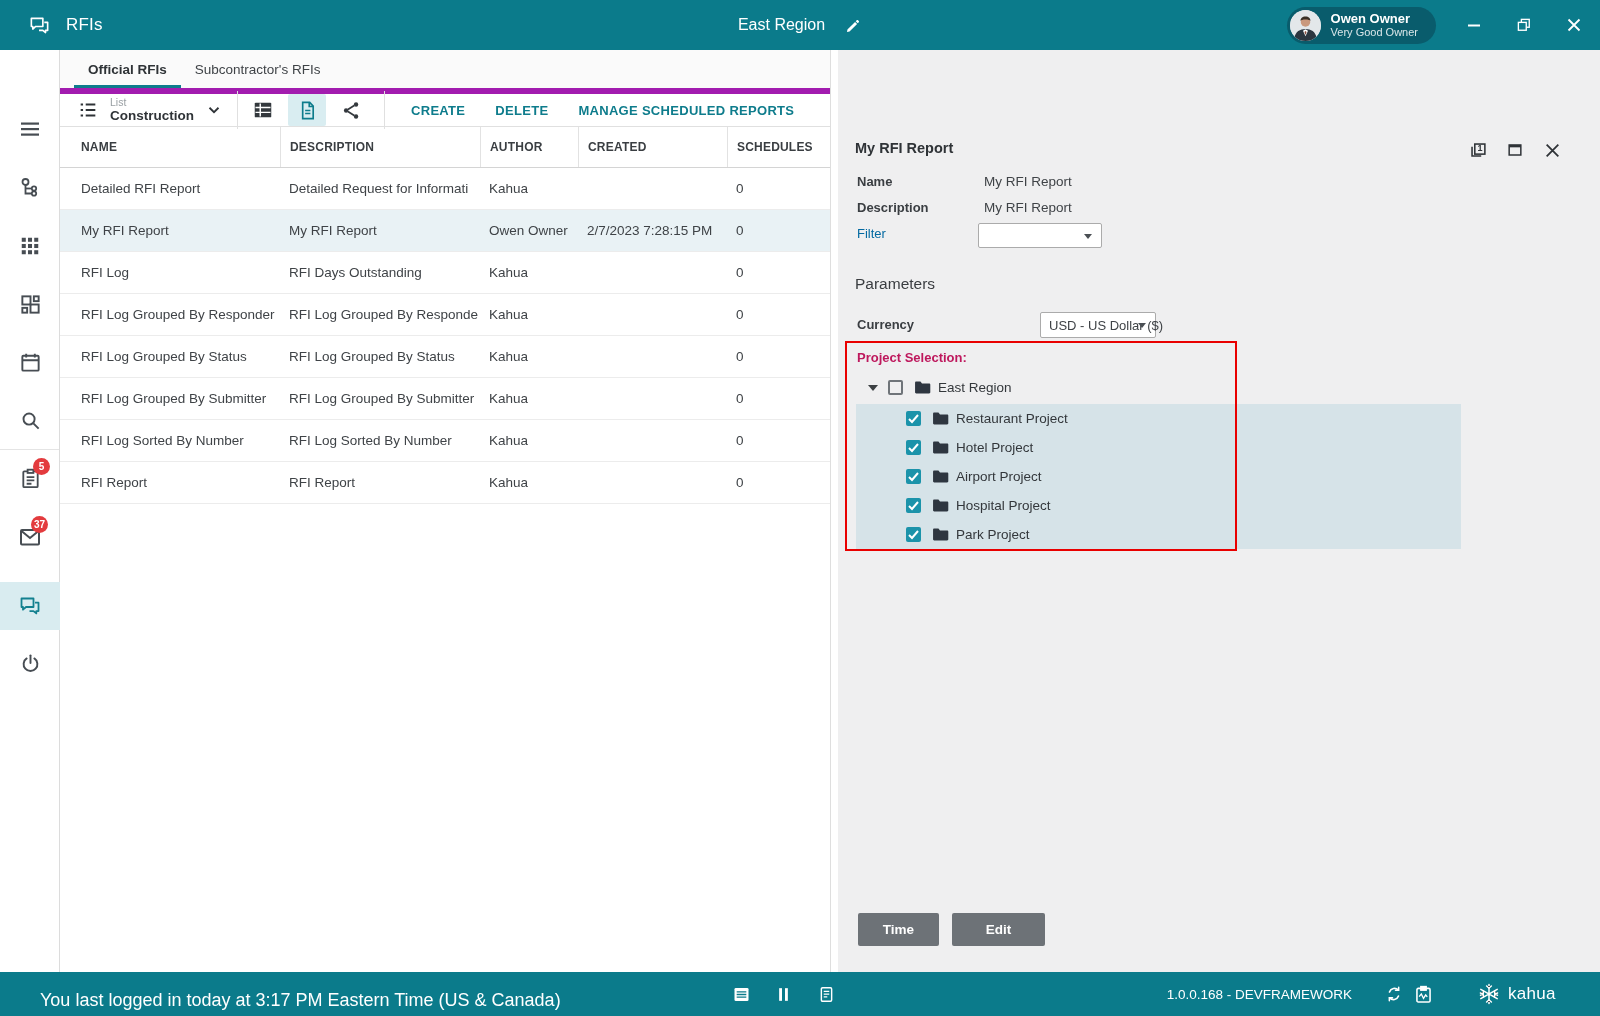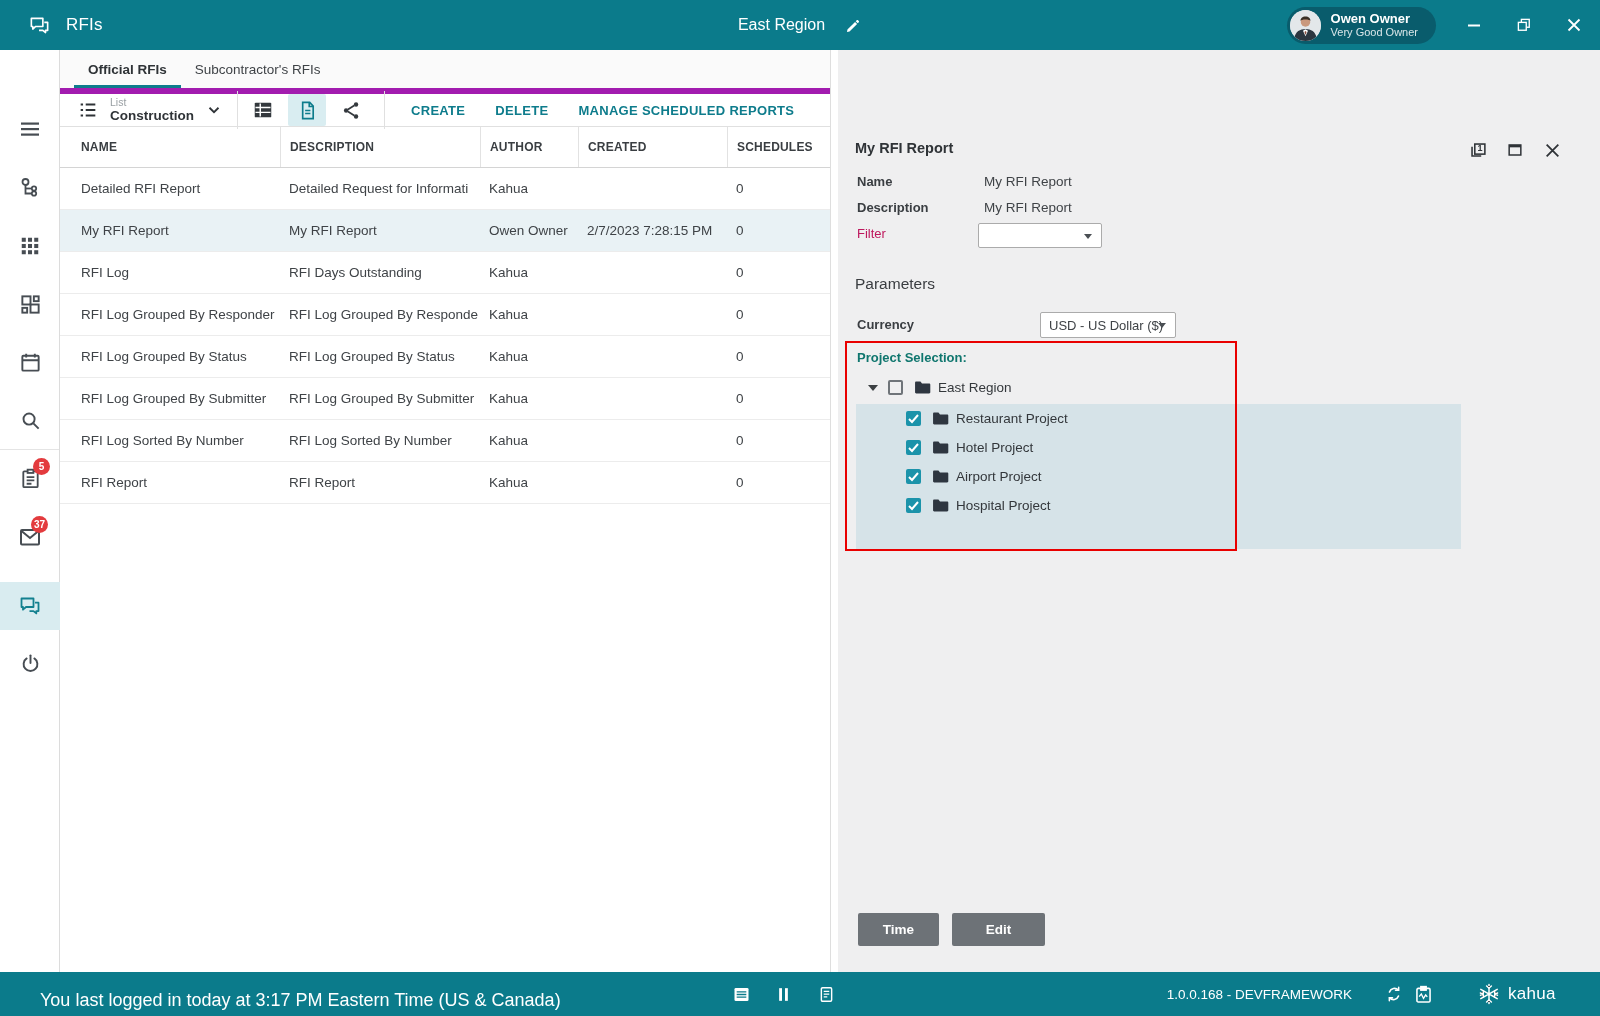--- a/index.html
+++ b/index.html
@@ -57,28 +57,28 @@
   .td:first-child{padding-left:21px;}
 
   
   .gutter{position:absolute;left:830px;top:50px;width:8px;bottom:44px;background:#fff;border-left:1px solid #dedede;box-sizing:border-box;}
   .panel{position:absolute;left:838px;right:0;top:50px;bottom:44px;background:#efeff0;}
   .panel-title{position:absolute;left:17px;top:90px;font-size:14.5px;font-weight:bold;color:#2f3337;}
   .panel-controls{position:absolute;top:88px;left:628px;display:flex;gap:13px;color:#3c4043;}
   .pc-btn{width:24px;height:24px;display:flex;align-items:center;justify-content:center;cursor:pointer;position:relative;}
   .win-badge-num{position:absolute;left:9px;top:5px;width:10px;text-align:center;font-size:9px;font-weight:bold;color:#2f3337;}
   .frow-label{position:absolute;left:19px;font-size:13px;font-weight:bold;color:#3a3e42;}
-  .frow-label.plain{font-weight:normal;color:#be185d;}
+  .frow-label.plain{font-weight:normal;color:#0369a1;}
   .frow-value{position:absolute;left:146px;font-size:13.5px;color:#3f4347;}
   .dropdown{position:absolute;background:#fff;border:1px solid #ababab;border-radius:2px;box-sizing:border-box;display:flex;align-items:center;cursor:pointer;}
   .dd-arrow{position:absolute;right:9px;top:50%;margin-top:-2px;width:0;height:0;border-left:4px solid transparent;border-right:4px solid transparent;border-top:5px solid #4a4f54;}
   .dd-text{font-size:13px;color:#3f4347;padding-left:8px;white-space:nowrap;}
   .param-head{position:absolute;left:17px;top:225px;font-size:15.5px;color:#3a3d41;}
   .redbox{position:absolute;left:7px;top:291px;width:392px;height:210px;border:2px solid #e90000;box-sizing:border-box;pointer-events:none;}
-  .proj-label{position:absolute;left:19px;top:300px;font-size:13px;font-weight:bold;color:#0f766e;}
+  .proj-label{position:absolute;left:19px;top:300px;font-size:13px;font-weight:bold;color:#be185d;}
   .tree-band{position:absolute;left:18px;top:354px;width:605px;height:145px;background:#d6e3e8;}
   .tree-root{position:absolute;left:0;top:326px;height:24px;width:500px;display:flex;align-items:center;cursor:pointer;}
   .caret{position:absolute;left:30px;width:0;height:0;border-left:5px solid transparent;border-right:5px solid transparent;border-top:6px solid #3c4043;cursor:pointer;}
   .cbx{position:absolute;width:15px;height:15px;box-sizing:border-box;border-radius:2px;cursor:pointer;}
   .cbx.unchecked{border:2px solid #6f7479;background:transparent;}
   .cbx.checked{background:#1b93aa;}
   .folder{position:absolute;width:17px;height:15px;color:#2e3640;}
   .tree-label{position:absolute;font-size:13.5px;color:#33373b;white-space:nowrap;}
   .tree-child{position:absolute;left:18px;width:605px;height:29px;cursor:pointer;padding-left:44px;}
   .btn{position:absolute;top:863px;height:33px;background:#6d7277;color:#fff;font-size:13.5px;font-weight:bold;
@@ -398,21 +398,21 @@
 
     <div class="frow-label plain" style="top:176px">Filter</div>
     <div class="dropdown" style="left:140px;top:173px;width:124px;height:25px">
       <span class="dd-text"></span>
       <span class="dd-arrow"></span>
     </div>
 
     <div class="param-head">Parameters</div>
 
     <div class="frow-label" style="top:267px">Currency</div>
-    <div class="dropdown" style="left:202px;top:262px;width:136px;height:26px">
+    <div class="dropdown" style="left:202px;top:262px;width:116px;height:26px">
       <span class="dd-text">USD - US Dollar ($)</span>
       <span class="dd-arrow"></span>
     </div>
 
     <div class="proj-label">Project Selection:</div>
 
     <div class="tree-band"></div>
 
     <div class="tree-root">
       <span class="caret" style="top:9px"></span>
@@ -470,20 +470,33 @@
             <path d="M3 8l3 3 6-7"></path>
           </svg>
       </span>
       <span class="folder" style="left:76px;top:7px">
         <svg width="17" height="15" viewBox="0 0 24 20" fill="currentColor">
             <path d="M1.5 3.2c0-.9.7-1.6 1.6-1.6h6l2.2 2.6h10.1c.9 0 1.6.7 1.6 1.6v11c0 .9-.7 1.6-1.6 1.6H3.1c-.9 0-1.6-.7-1.6-1.6z"></path>
           </svg>
       </span>
       <span class="tree-label" style="left:100px;top:7px">Hospital Project</span>
     </div>
+    <div class="tree-child" style="top:470px">
+      <span class="cbx checked" style="left:50px;top:7px">
+        <svg width="15" height="15" viewBox="0 0 15 15" fill="none" stroke="#fff" stroke-width="2">
+            <path d="M3 8l3 3 6-7"></path>
+          </svg>
+      </span>
+      <span class="folder" style="left:76px;top:7px">
+        <svg width="17" height="15" viewBox="0 0 24 20" fill="currentColor">
+            <path d="M1.5 3.2c0-.9.7-1.6 1.6-1.6h6l2.2 2.6h10.1c.9 0 1.6.7 1.6 1.6v11c0 .9-.7 1.6-1.6 1.6H3.1c-.9 0-1.6-.7-1.6-1.6z"></path>
+          </svg>
+      </span>
+      <span class="tree-label" style="left:100px;top:7px">Park Project</span>
+    </div>
 
     <div class="redbox"></div>
 
     <div class="btn btn-view">Time</div>
     <div class="btn btn-edit">Edit</div>
   </aside>
 
   <footer class="statusbar">
     <div class="sb-msg">You last logged in today at 3:17 PM Eastern Time (US &amp; Canada)</div>
 

